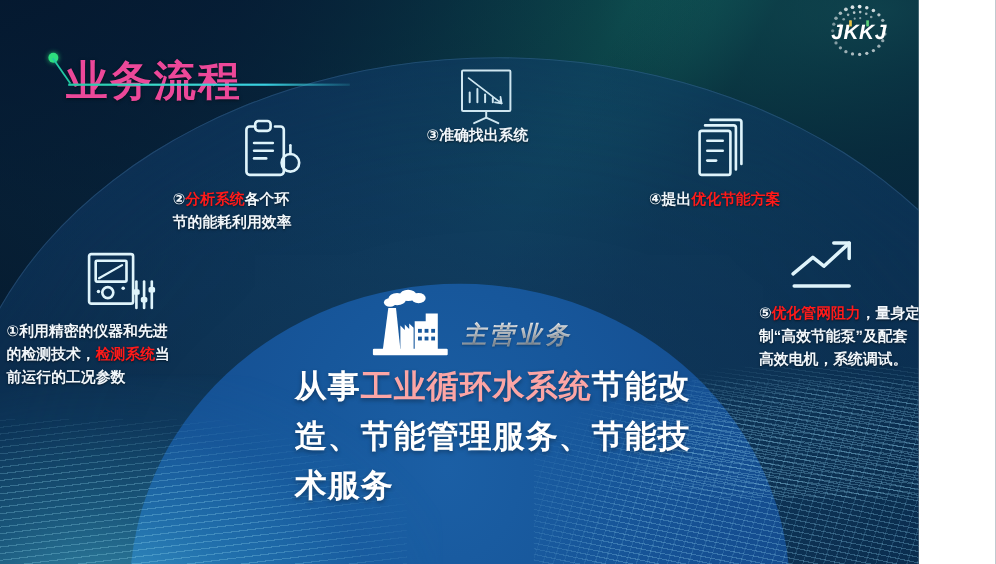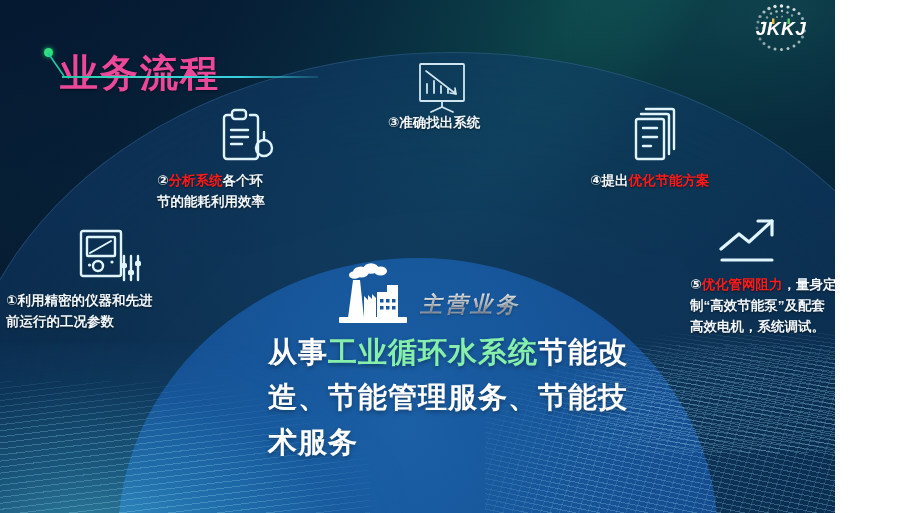--- a/index.html
+++ b/index.html
@@ -171,21 +171,21 @@
     -webkit-background-clip:text;background-clip:text;
     -webkit-text-fill-color:transparent;color:#c8d1d9;
     text-shadow:0 1px 2px rgba(0,0,0,.25);
   }
   .center-body{
     position:relative;margin-top:6px;
     font-size:29px;line-height:45px;font-weight:bold;
     color:#ffffff;letter-spacing:1px;
     text-shadow:0 2px 4px rgba(0,0,0,.35);
   }
-  .center-body .hl{color:#86efac;}
+  .center-body .hl{color:#fca5a5;}
 </style>
 </head>
 <body>
 
 <div id="slide">
 
   <div class="bg-base"></div>
   <div class="bg-navy-tl"></div>
   <div class="bg-diag"></div>
 
@@ -268,20 +268,21 @@
           <line x1="53" y1="28" x2="53" y2="52"></line>
           <line x1="60" y1="28" x2="60" y2="52"></line>
           <rect x="43" y="35" width="6" height="5" rx="1.5" fill="#dff4fb" stroke="none"></rect>
           <rect x="50" y="42" width="6" height="5" rx="1.5" fill="#dff4fb" stroke="none"></rect>
           <rect x="57" y="33" width="6" height="5" rx="1.5" fill="#dff4fb" stroke="none"></rect>
         </g>
       </svg>
     </div>
     <div class="txt">
         <div><span>①利用精密的仪器和先进</span></div>
+        <div><span>的检测技术，</span><span class="hl">检测系统</span><span>当</span></div>
         <div><span>前运行的工况参数</span></div>
       </div>
   </div>
 
   <div class="item" id="item-2">
     <div class="icon">
       <svg width="62" height="58" viewBox="0 0 62 58">
         <g fill="none" stroke="#dff4fb" stroke-width="2.4" stroke-linecap="round" stroke-linejoin="round">
           <path d="M14 7 h-5 a3 3 0 0 0 -3 3 v38 a3 3 0 0 0 3 3 h28 a3 3 0 0 0 3 -3 v-38 a3 3 0 0 0 -3 -3 h-5"></path>
           <rect x="14" y="2" width="14" height="9" rx="3"></rect>

